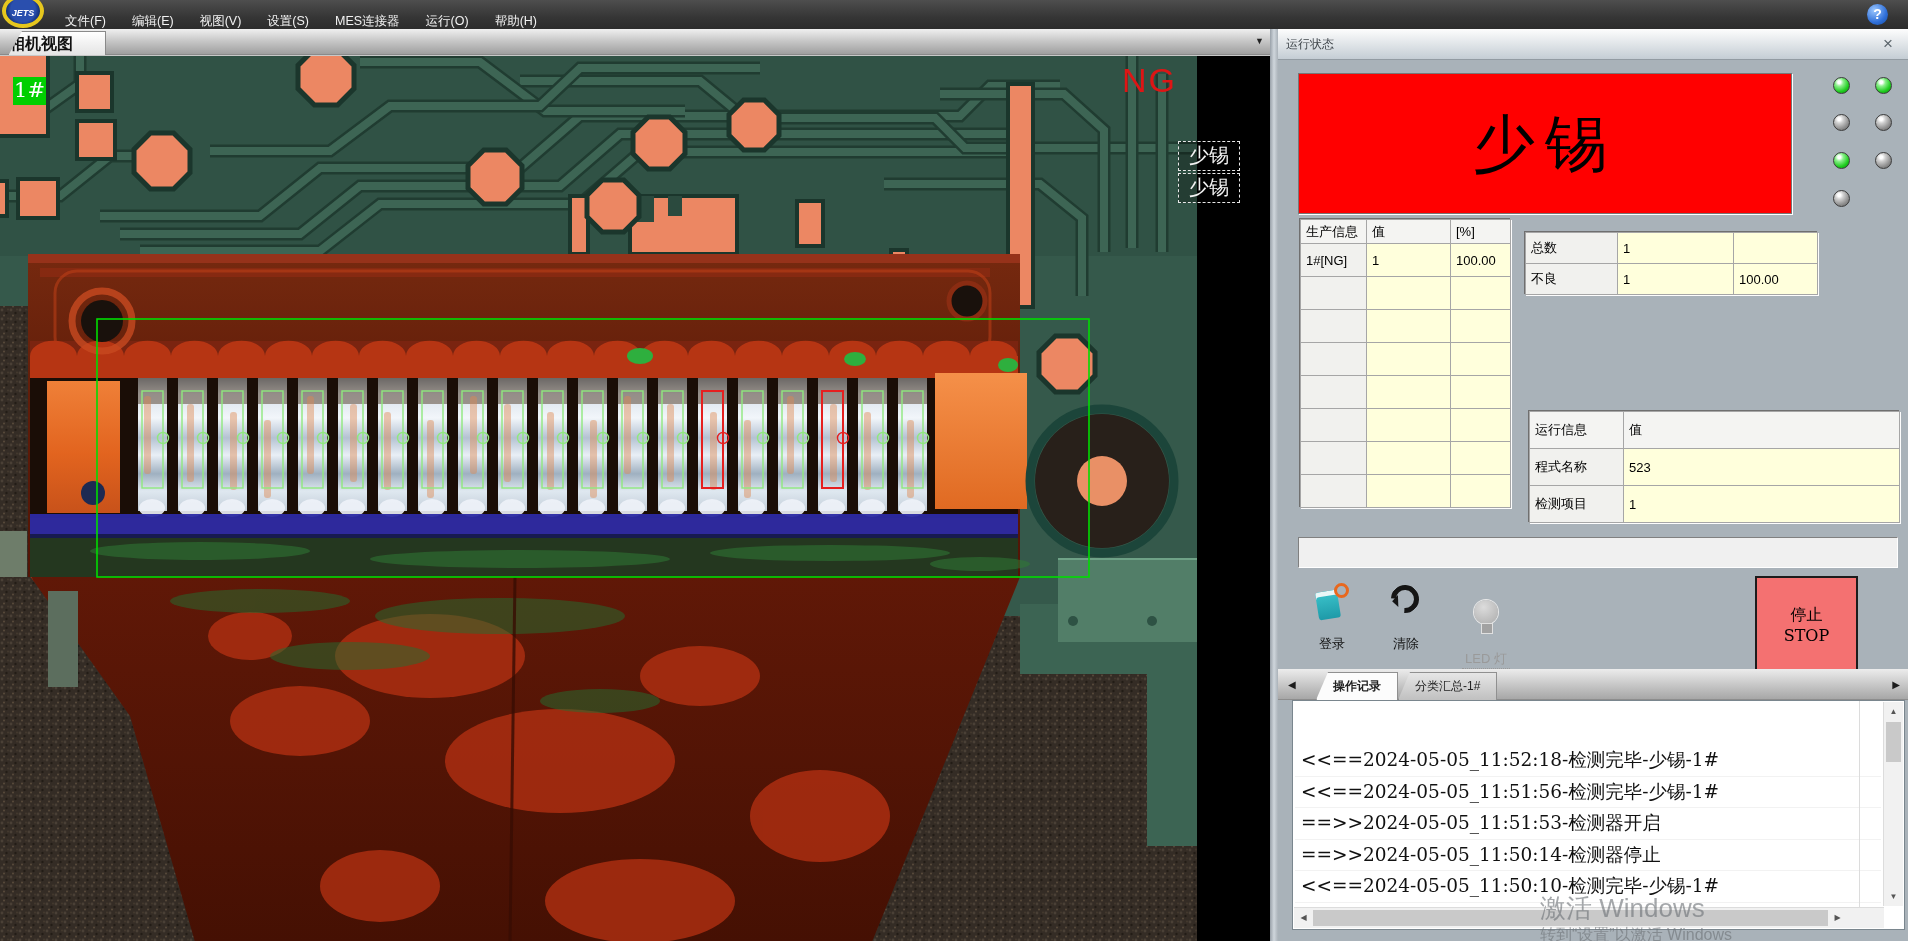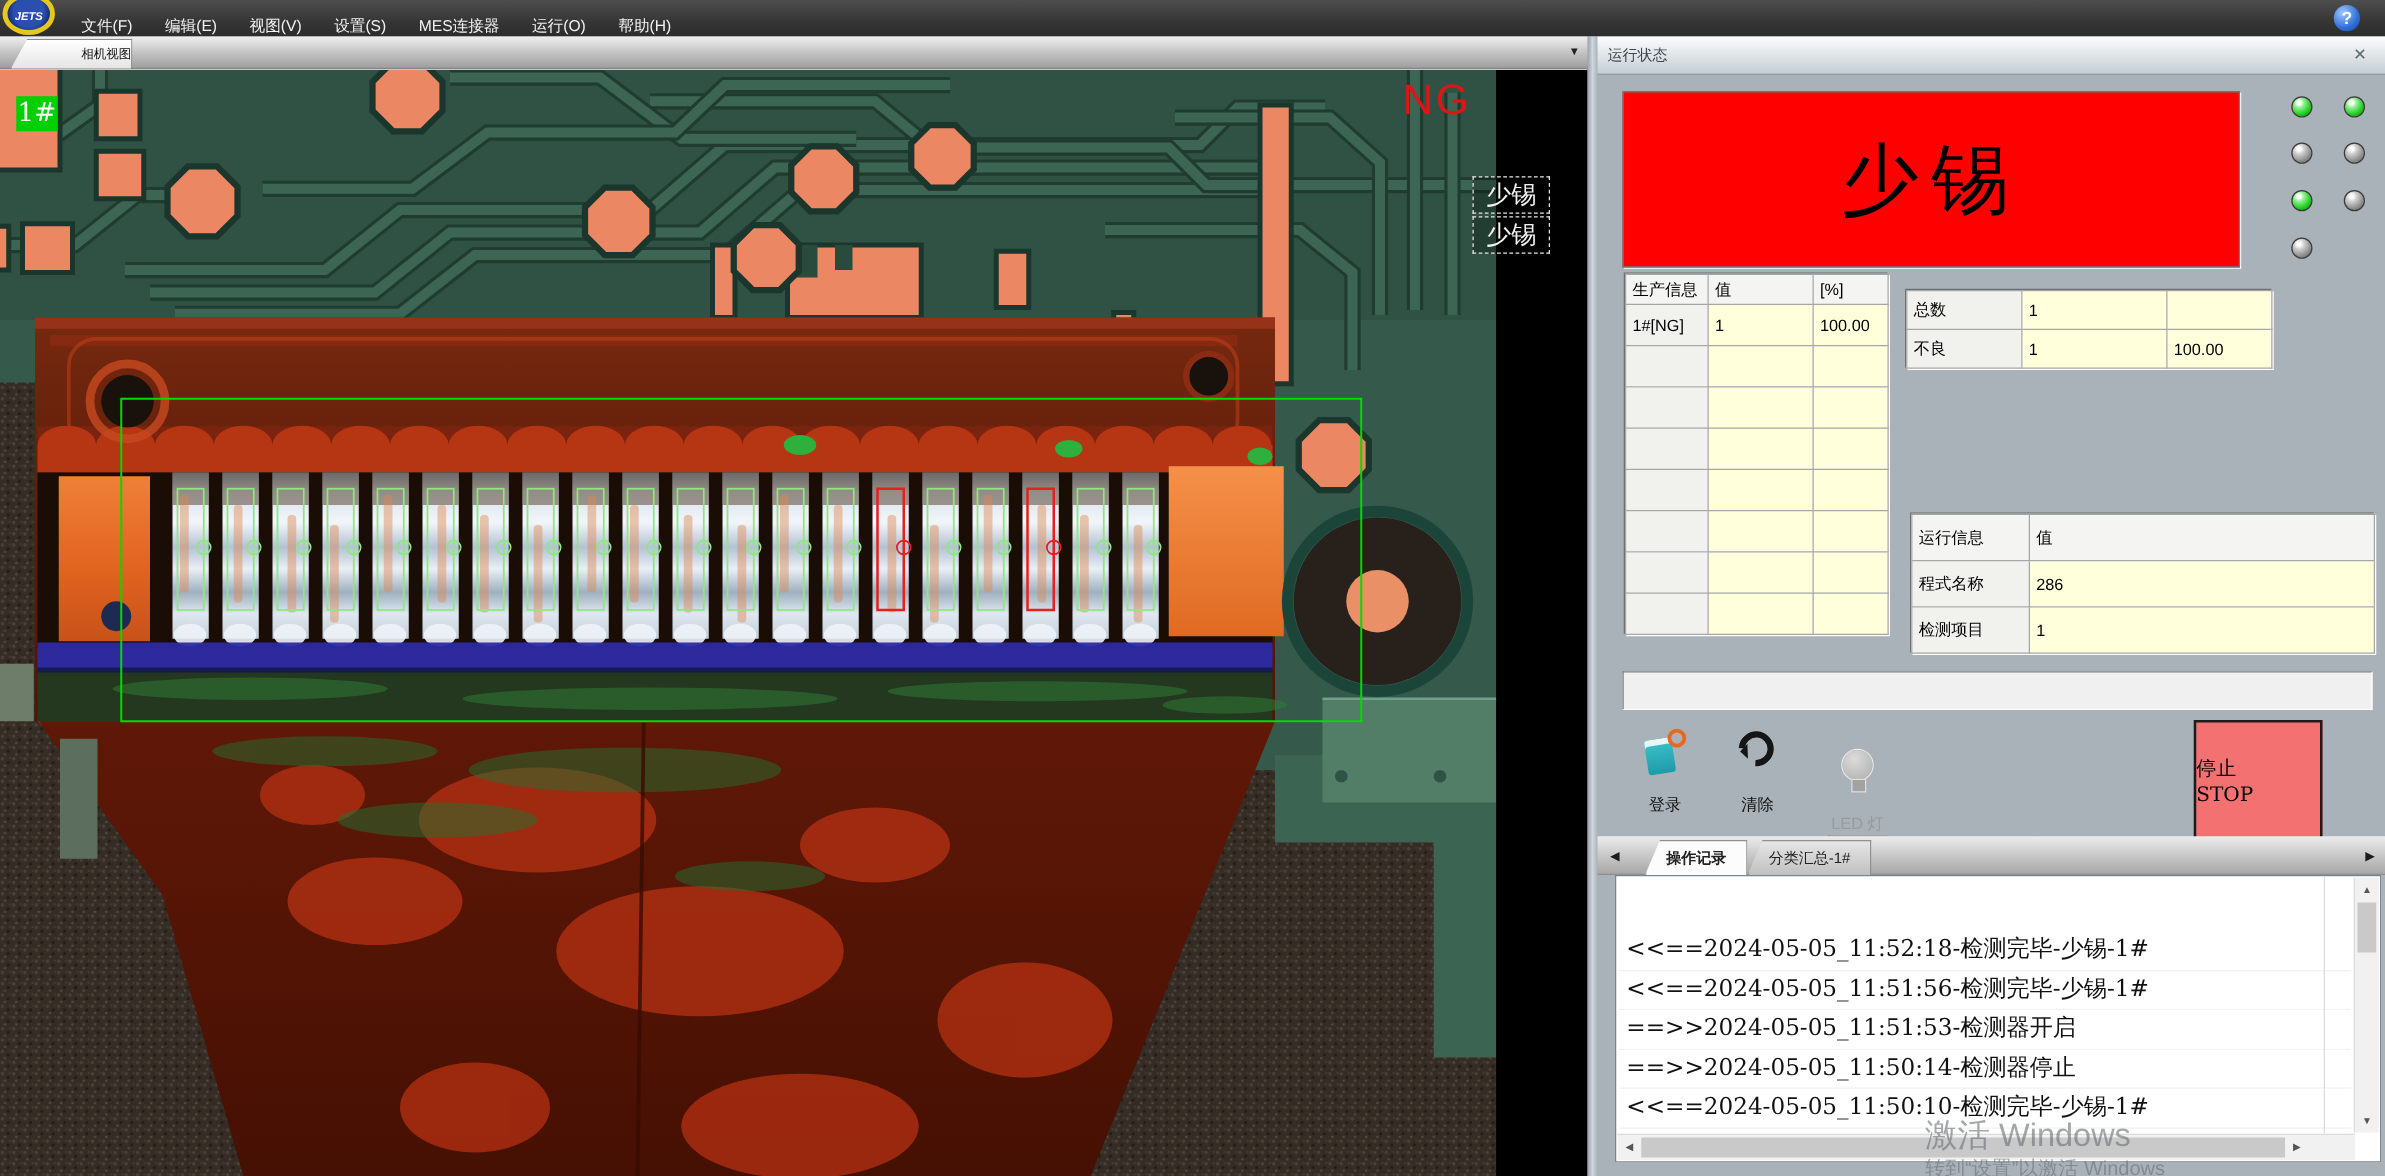--- a/index.html
+++ b/index.html
@@ -16,21 +16,21 @@
     font-size:9px;font-weight:bold;text-align:center;line-height:30px;overflow:hidden;}
   #help-ic{position:absolute;right:20px;top:4px;width:21px;height:21px;border-radius:50%;
     background:radial-gradient(circle at 35% 30%,#9cc8ff,#2f6fd8 60%,#154a9e);
     color:#fff;font-weight:bold;font-size:14px;text-align:center;line-height:21px;}
   
   #tabbar{position:absolute;left:0;top:29px;width:1278px;height:26px;
     background:linear-gradient(#f0f0f0,#c9c9c9 45%,#9f9f9f);border-bottom:1px solid #8a8a8a;box-sizing:border-box;}
   #cam-tab{position:absolute;left:8px;top:2px;width:96px;height:24px;
     background:linear-gradient(#ffffff,#e3e3e3);border:1px solid #8a8a8a;border-bottom:none;
     clip-path:polygon(14px 0,100% 0,100% 100%,0 100%);
-    font-size:10px;font-weight:normal;color:#111;text-align:right;line-height:24px;}
+    font-size:16px;font-weight:bold;color:#111;text-align:left;line-height:24px;}
   #tab-drop{position:absolute;right:14px;top:7px;font-size:9px;color:#222;}
   
   #camera{position:absolute;left:0;top:55px;width:1270px;height:886px;background:#000;overflow:hidden;border-top:1px solid #c8c8c8;}
   #camera svg{position:absolute;left:0;top:0;}
   .cam-ov{position:absolute;z-index:5;}
   #station{left:13px;top:21px;width:33px;height:28px;background:#00cf00;color:#fff;
     font-family:"DejaVu Serif",serif;font-size:21px;text-align:center;line-height:27px;}
   #ngtext{left:1122px;top:5px;color:#de1515;font-size:34px;letter-spacing:2px;font-family:"Liberation Sans",sans-serif;}
   .dtag{position:absolute;left:1178px;width:62px;height:30px;border:1px dashed #e8e8e8;box-sizing:border-box;
     color:#f2f2f2;font-family:"DejaVu Serif",serif;font-size:20px;text-align:center;line-height:27px;
@@ -68,21 +68,21 @@
   .icon-login .card{position:absolute;left:2px;top:8px;width:22px;height:28px;border-radius:3px;
     background:linear-gradient(#3cc4cc,#1e9aa8);transform:rotate(-9deg);box-shadow:inset 0 5px 0 #e9f6f7;}
   .icon-login .cord{position:absolute;right:0;top:0;width:15px;height:15px;border:3px solid #e8681e;border-radius:50%;box-sizing:border-box;}
   .icon-clear{position:absolute;left:17px;top:4px;width:28px;height:28px;border:5px solid #151515;
     border-left-color:transparent;border-radius:50%;box-sizing:border-box;transform:rotate(-42deg);}
   .icon-clear:after{content:"";position:absolute;left:-8px;top:-4px;border:6px solid transparent;border-right-color:#151515;transform:rotate(40deg);}
   .icon-led{position:absolute;left:20px;top:3px;width:24px;height:24px;border-radius:50%;
     background:radial-gradient(circle at 40% 30%,#dcdcdc,#ababab);box-shadow:0 0 0 1px #e8e8e8;}
   .icon-led:after{content:"";position:absolute;left:7px;top:23px;width:10px;height:9px;background:#a2a2a2;border:1px solid #e0e0e0;}
   #stopbtn{position:absolute;left:477px;top:547px;width:103px;height:98px;background:#f47171;
-    border:2px solid #1c1c1c;box-sizing:border-box;display:flex;flex-direction:column;justify-content:center;
+    border:2px solid #1c1c1c;box-sizing:border-box;display:flex;flex-direction:column;align-items:center;justify-content:center;
     font-family:"DejaVu Serif",serif;font-size:16px;color:#000;line-height:21px;}
   
   #logstrip{position:absolute;left:0;top:640px;width:630px;height:31px;
     background:linear-gradient(#ececec,#c2c2c2 60%,#a7a7a7);border-bottom:1px solid #8d8d8d;box-sizing:border-box;}
   .btab{position:absolute;top:3px;height:28px;padding:0 16px;font-size:12px;line-height:26px;color:#222;
     background:linear-gradient(#e6e6e6,#c0c0c0);border:1px solid #909090;border-bottom:none;box-sizing:border-box;
     clip-path:polygon(12px 0,100% 0,100% 100%,0 100%);}
   .btab.act{background:#fcfcfc;font-weight:bold;}
   .strip-arrow{position:absolute;top:10px;font-size:10px;color:#1c1c1c;}
   
@@ -505,21 +505,21 @@
         </tbody>
       </table>
     <table class="dt" id="runinfotable" style="left:251px;top:382px;">
         <tbody>
           <tr>
             <td class="hd" style="width: 94px; height: 37px;">运行信息</td>
             <td class="hd" style="width: 276px; height: 37px;">值</td>
           </tr>
           <tr>
             <td class="lab" style="width: 94px; height: 37px;">程式名称</td>
-            <td class="val" style="width: 276px; height: 37px;">286</td>
+            <td class="val" style="width: 276px; height: 37px;">523</td>
           </tr>
           <tr>
             <td class="lab" style="width: 94px; height: 37px;">检测项目</td>
             <td class="val" style="width: 276px; height: 37px;">1</td>
           </tr>
         </tbody>
       </table>
 
     <div id="msgbox"></div>
 

